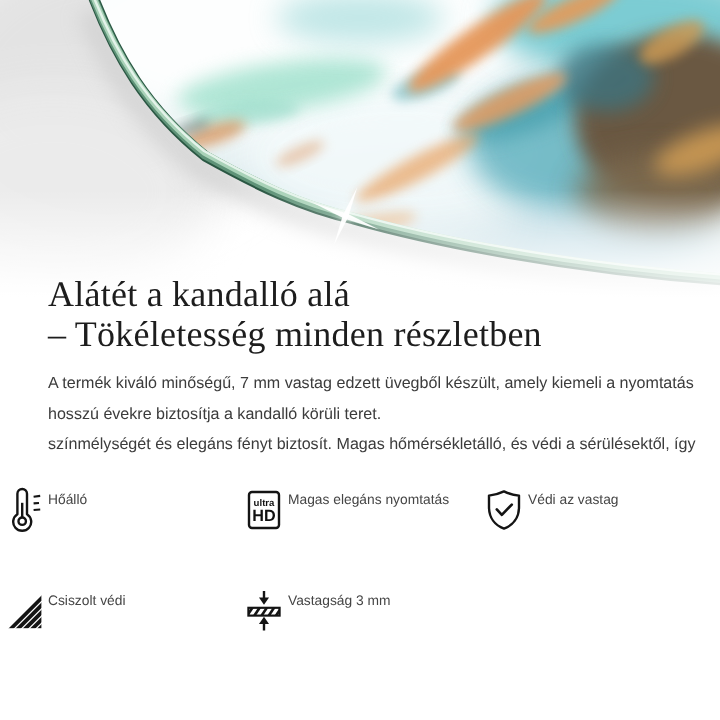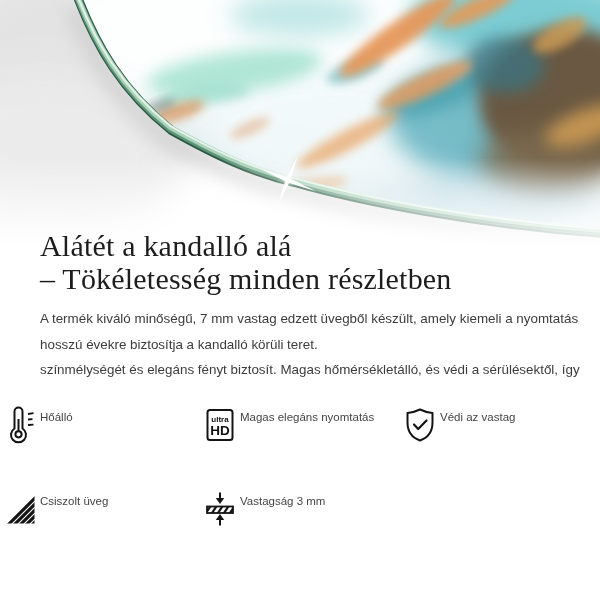--- a/index.html
+++ b/index.html
@@ -168,21 +168,21 @@
           <g clip-path="url(#triClip)" stroke="#141414" stroke-width="3.2">
             <line x1="4" y1="40" x2="40" y2="4"></line>
             <line x1="10" y1="40" x2="40" y2="10"></line>
             <line x1="16" y1="40" x2="40" y2="16"></line>
             <line x1="22" y1="40" x2="40" y2="22"></line>
             <line x1="28" y1="40" x2="40" y2="28"></line>
             <line x1="34" y1="40" x2="40" y2="34"></line>
           </g>
         </svg>
       </div>
-      <div class="lbl">Csiszolt üveg</div>
+      <div class="lbl">Csiszolt védi</div>
     </div>
 
     <div class="cell">
       <div class="ic">
         <svg viewBox="0 0 40 40">
           <defs>
               <clipPath id="barClip">
                 <rect x="7" y="17.5" width="26" height="6.5"></rect>
               </clipPath>
             </defs>

